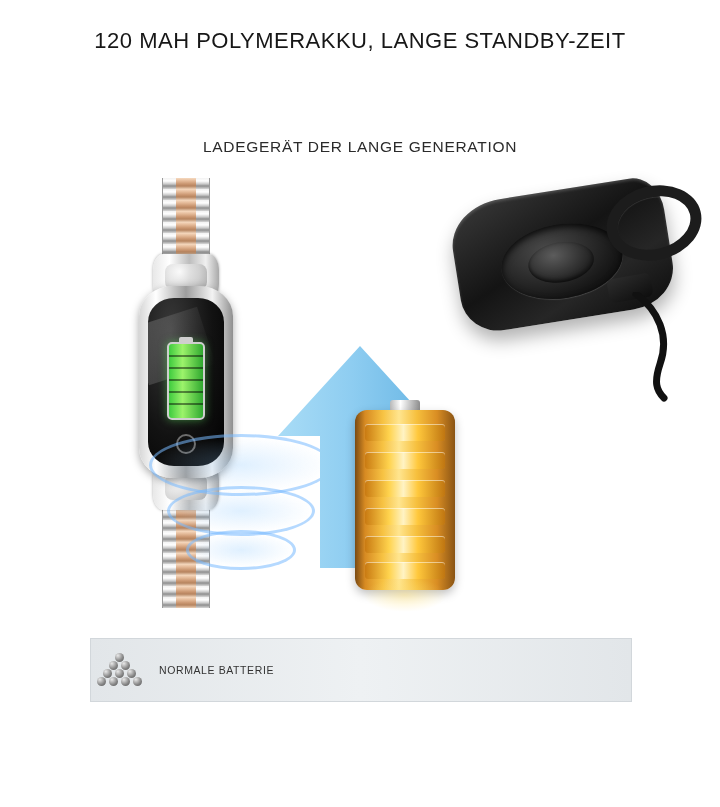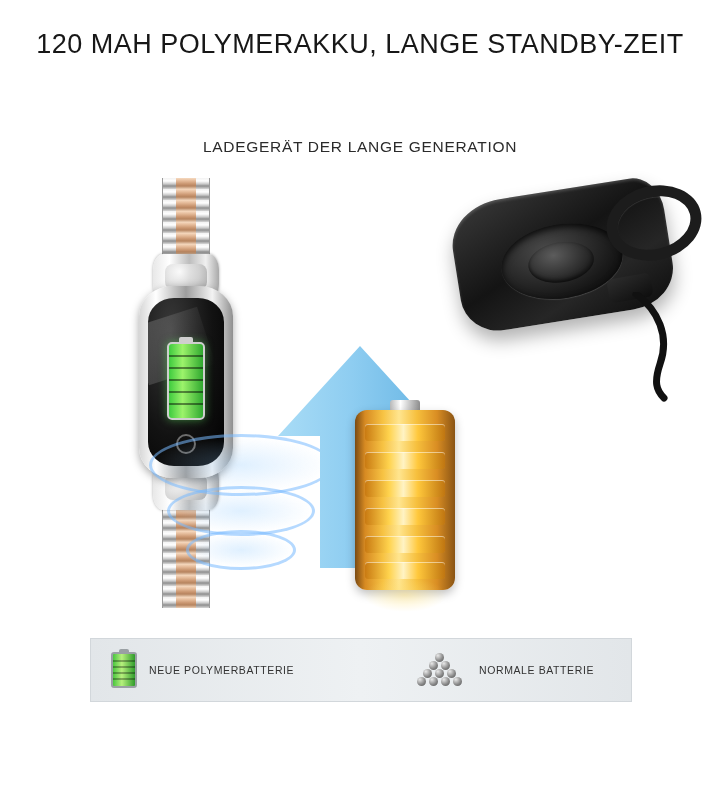--- a/index.html
+++ b/index.html
@@ -16,21 +16,21 @@
     color: #1a1a1a;
   }
 
   
   .headline {
     position: absolute;
     top: 24px;
     left: 0;
     width: 720px;
     text-align: center;
-    font-size: 27px;
+    font-size: 22px;
     letter-spacing: 0.5px;
     line-height: 1.55;
     font-weight: 400;
     color: #171717;
   }
   .subhead {
     position: absolute;
     top: 138px;
     left: 0;
     width: 720px;
@@ -451,29 +451,20 @@
       <svg width="60" height="110" viewBox="0 0 60 110" xmlns="http://www.w3.org/2000/svg">
         <path d="M6 2 C 28 18, 40 44, 30 72 C 24 90, 26 98, 34 106" stroke="#111111" stroke-width="7" fill="none" stroke-linecap="round"></path>
       </svg>
     </div>
   </div>
 
 </div>
 
 <div class="legend">
 
-  <div class="legend-item first">
-    <div class="mini-batt">
-      <div class="l" style="top:6px"></div>
-      <div class="l" style="top:12px"></div>
-      <div class="l" style="top:18px"></div>
-      <div class="l" style="top:24px"></div>
-    </div>
-    <span class="legend-label">NEUE POLYMERBATTERIE</span>
-  </div>
 
   <div class="legend-item second">
     <div class="pellets">
       <div class="p" style="left:24px; top:0px;"></div>
       <div class="p" style="left:18px; top:8px;"></div>
       <div class="p" style="left:30px; top:8px;"></div>
       <div class="p" style="left:12px; top:16px;"></div>
       <div class="p" style="left:24px; top:16px;"></div>
       <div class="p" style="left:36px; top:16px;"></div>
       <div class="p" style="left:6px;  top:24px;"></div>

